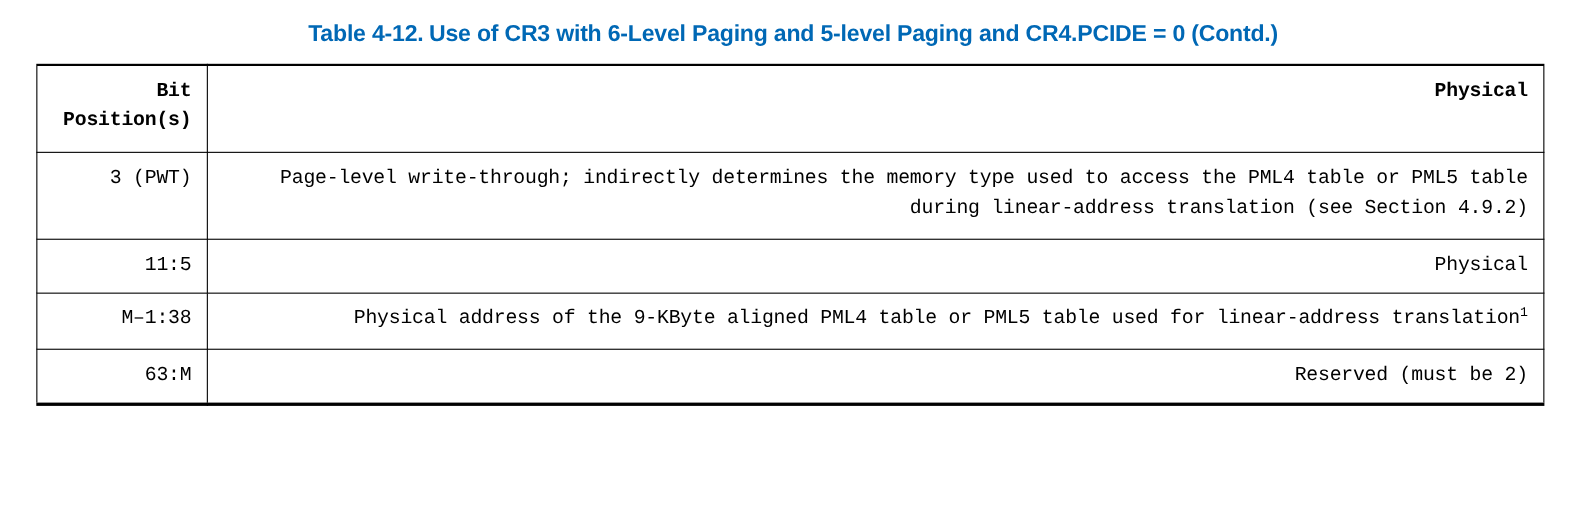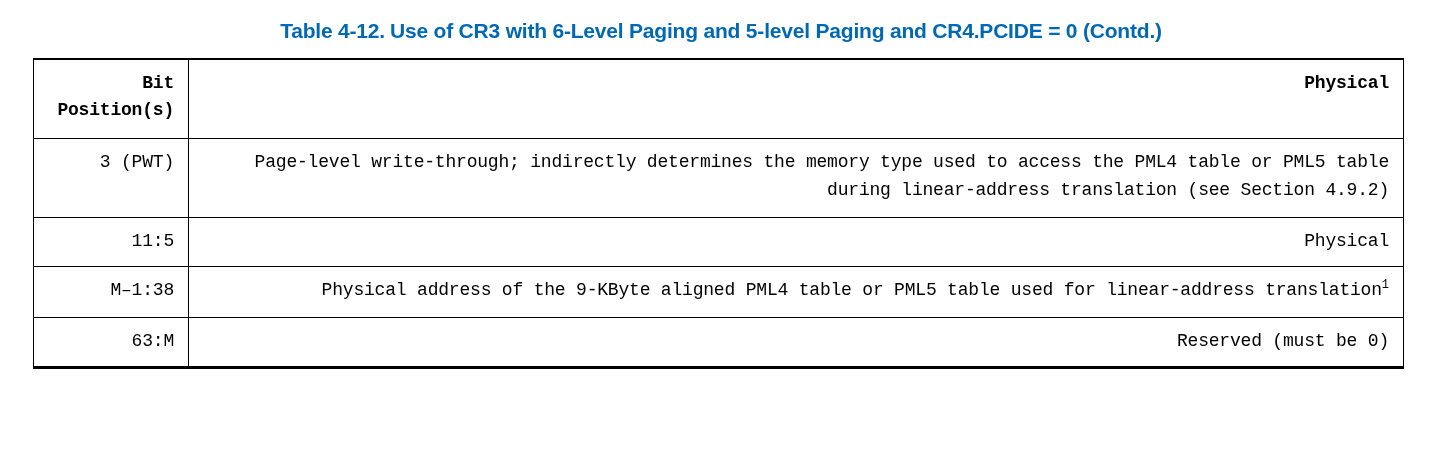--- a/index.html
+++ b/index.html
@@ -106,18 +106,18 @@
 
       <tr class="row-addr">
         <td>M–1:38</td>
         <td>
           <span>Physical address of the 9-KByte aligned PML4 table or PML5 table used for linear-address translation</span><sup class="footnote-ref">1</sup>
         </td>
       </tr>
 
       <tr class="row-rsvd">
         <td>63:M</td>
-        <td>Reserved (must be 0)</td>
+        <td>Reserved (must be 2)</td>
       </tr>
     </tbody>
   </table>
 
 </div>
 
 </body></html>

